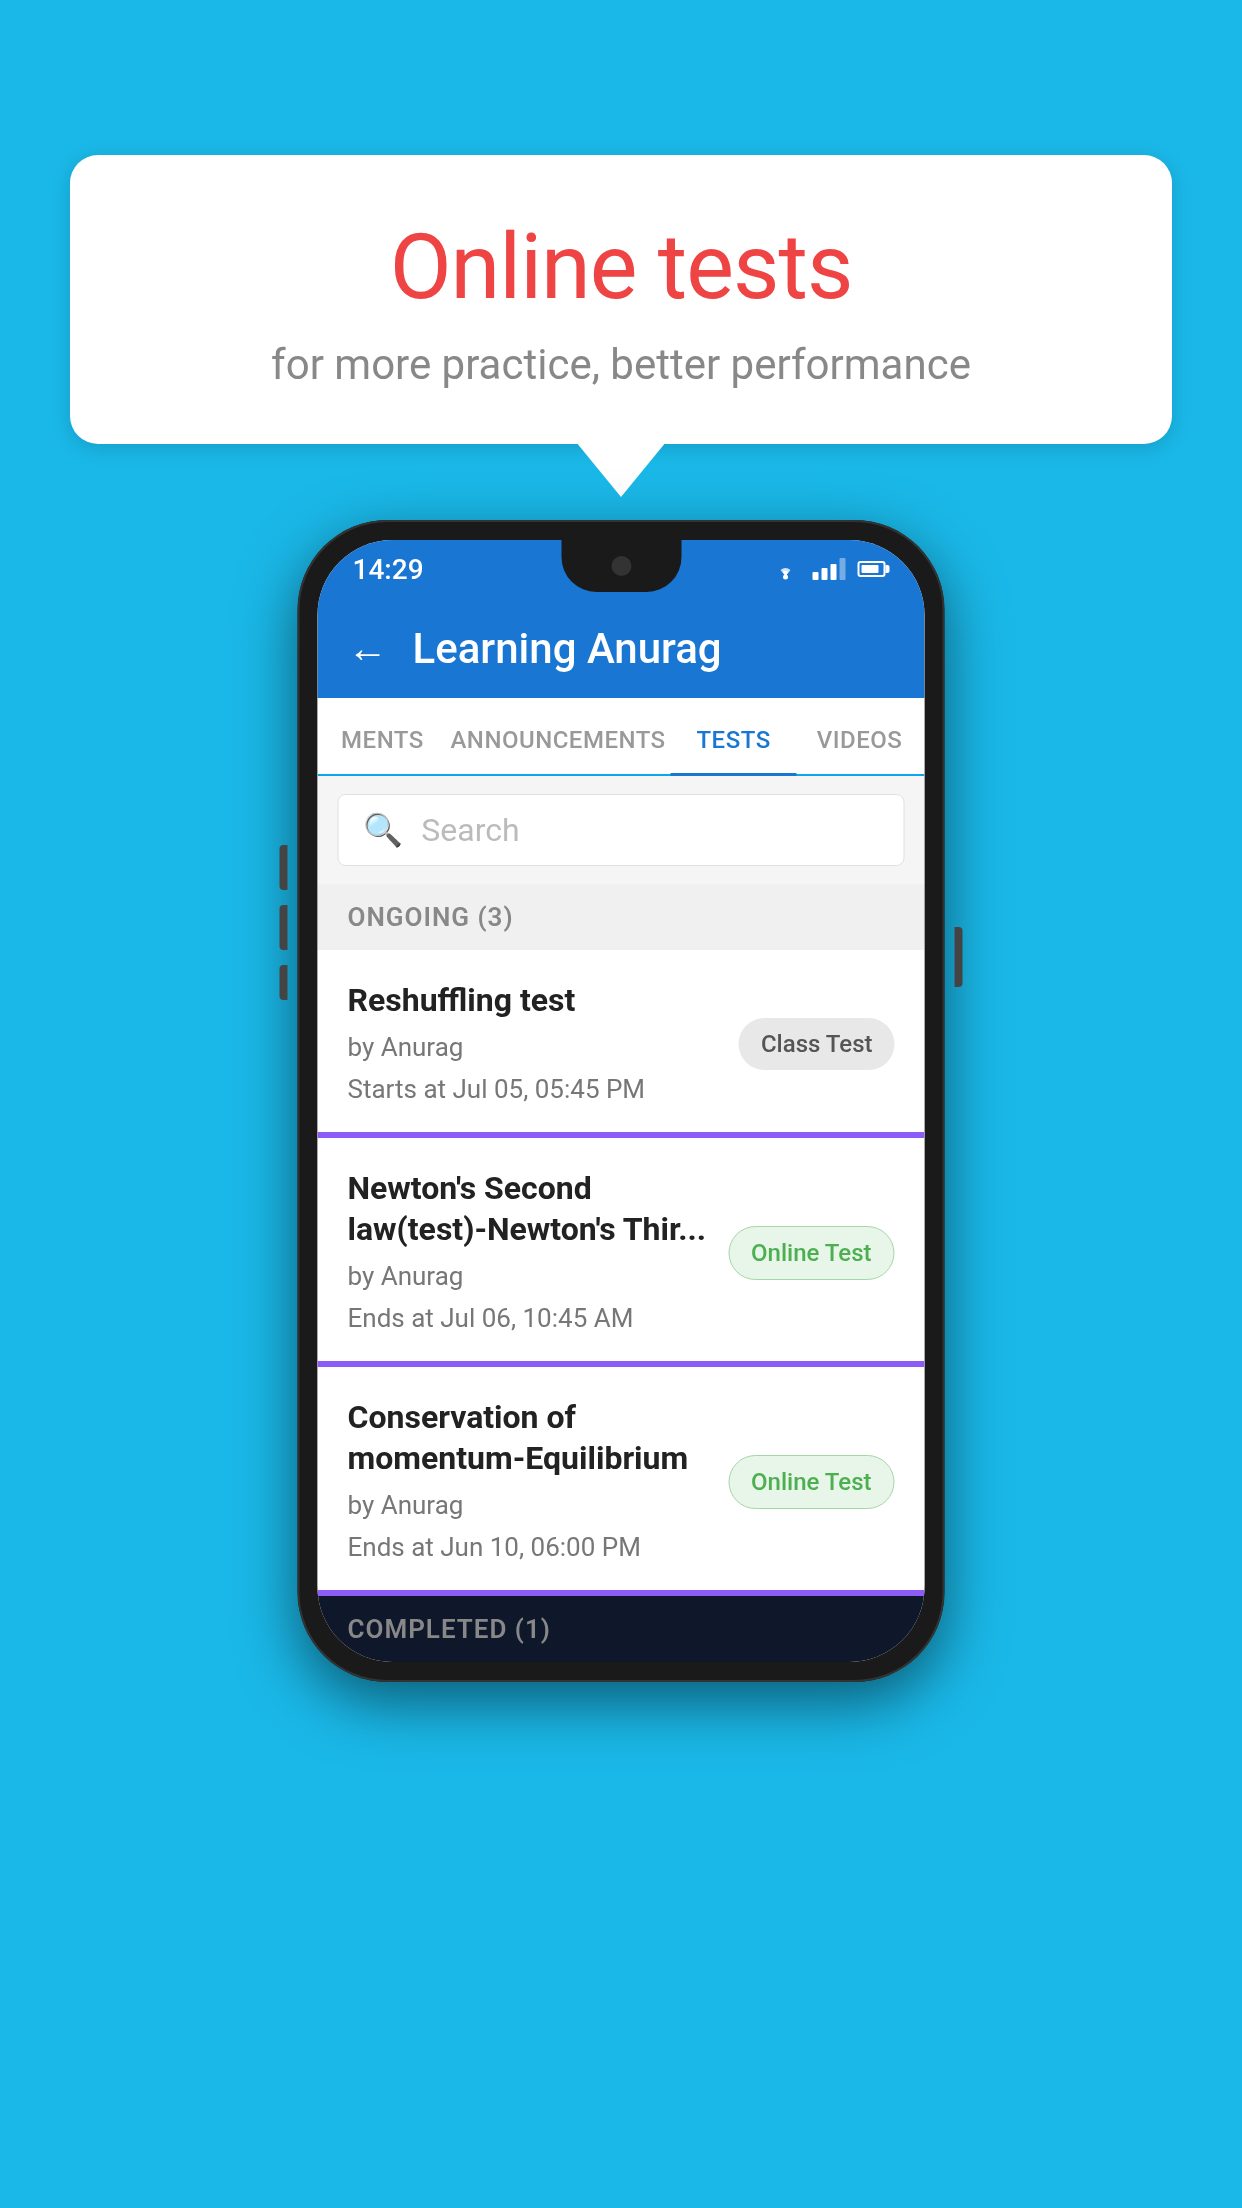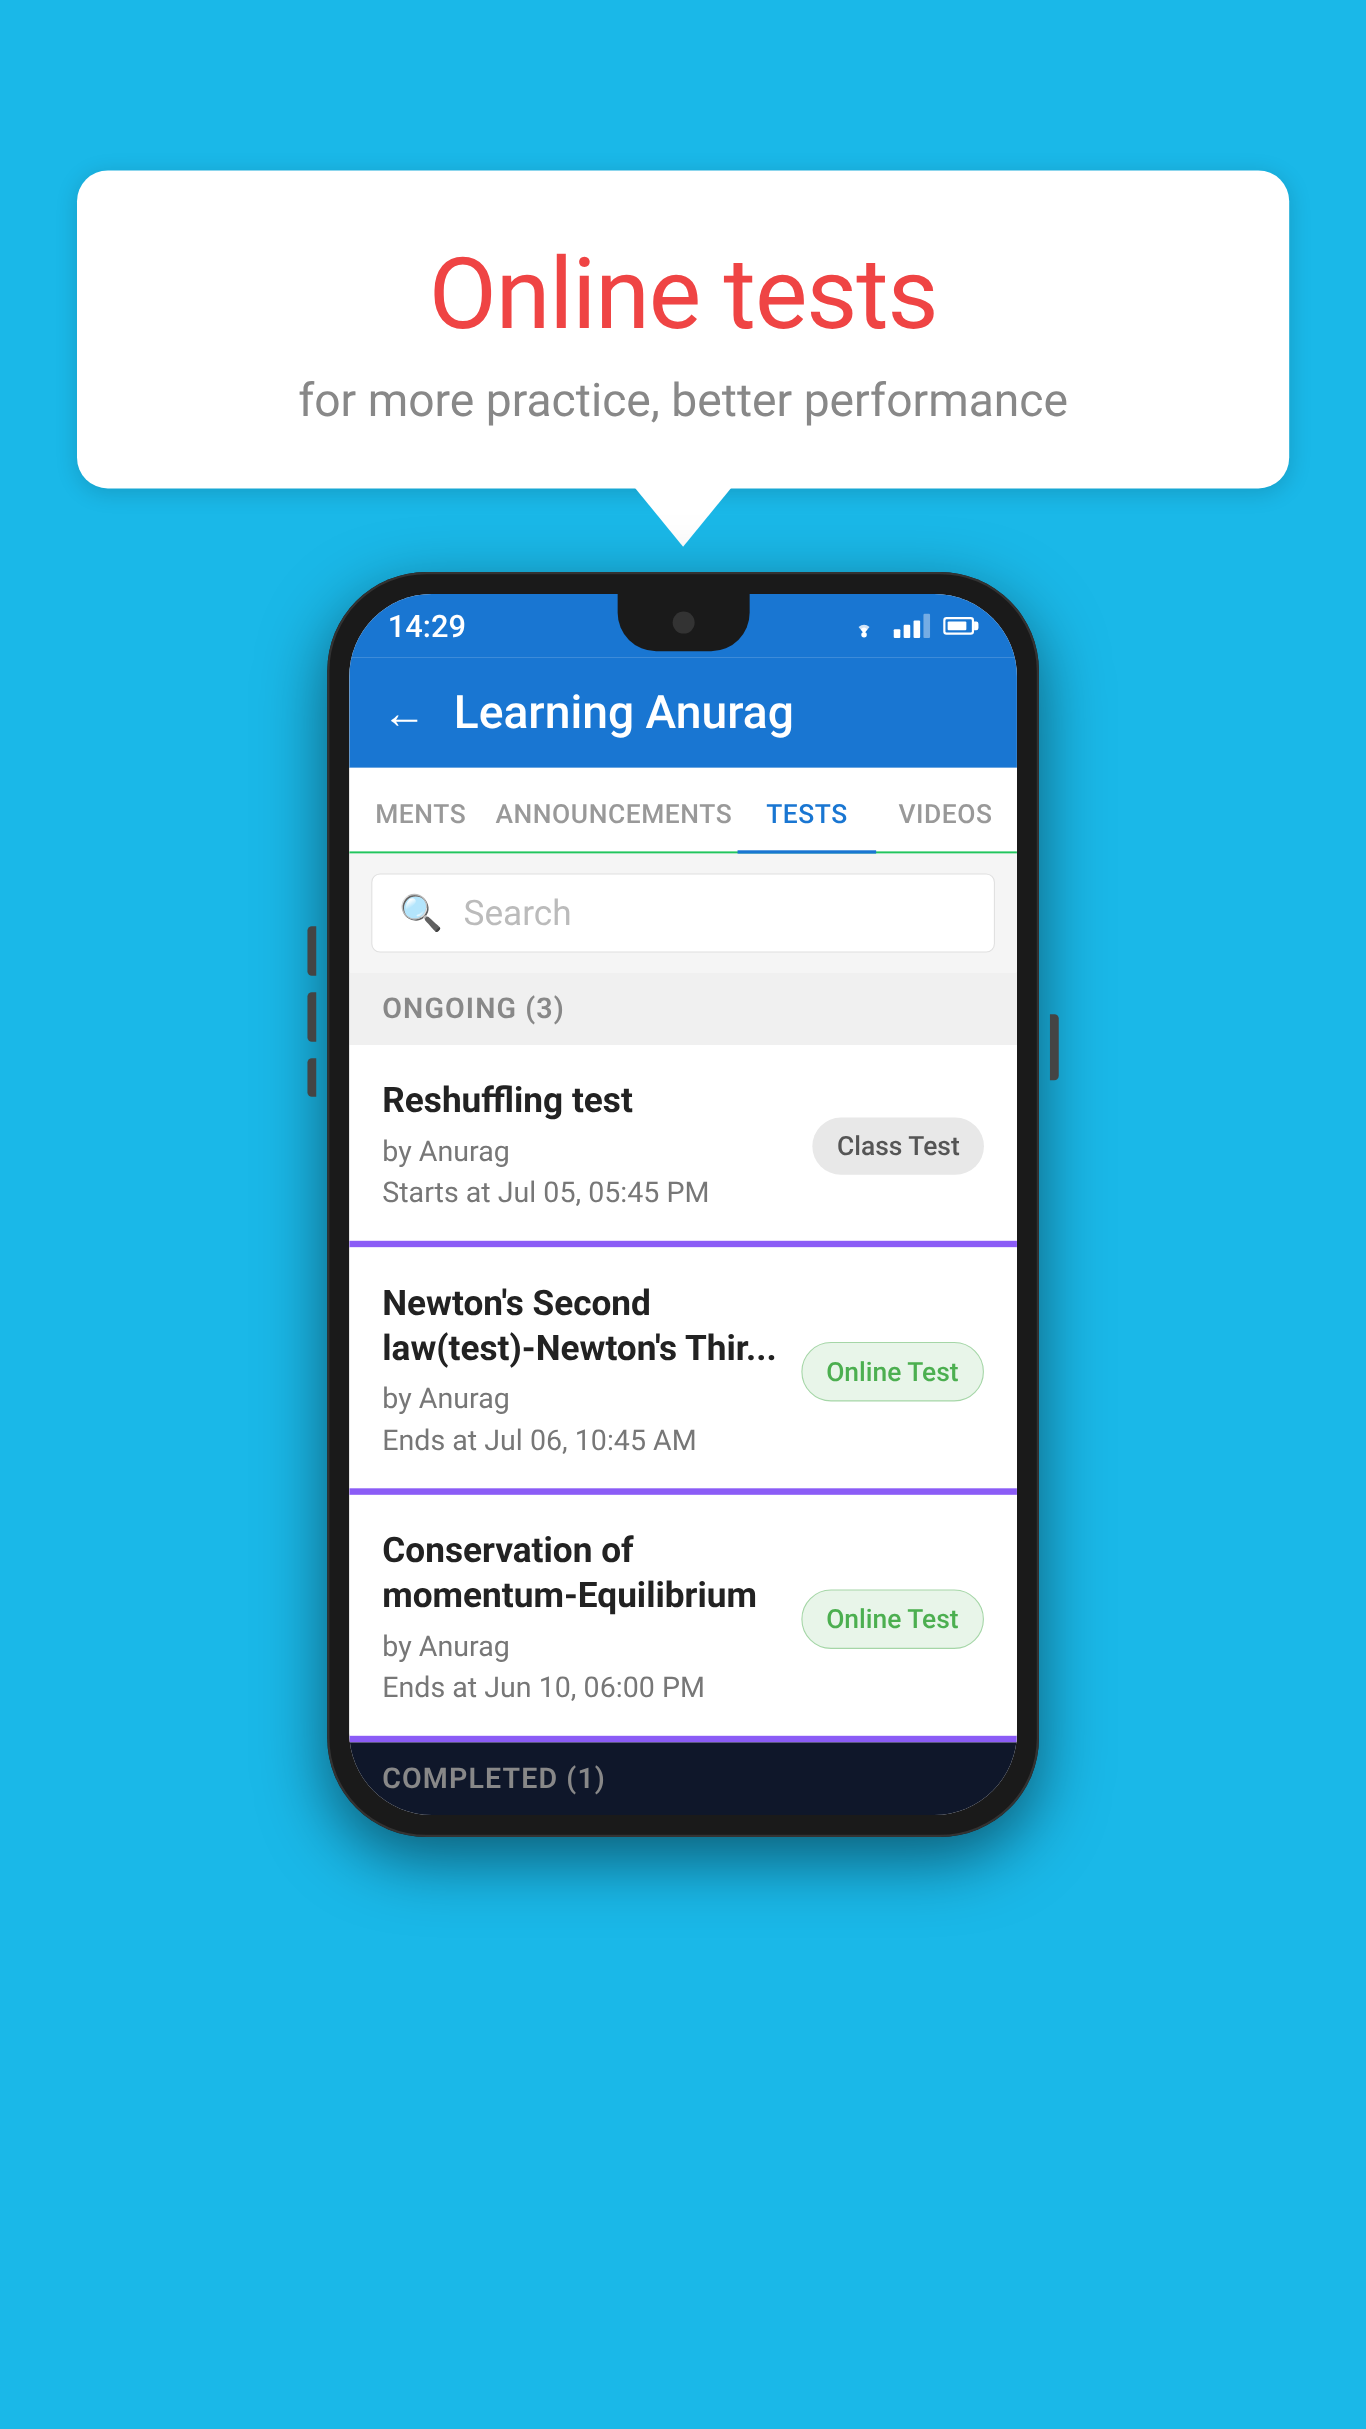--- a/index.html
+++ b/index.html
@@ -145,21 +145,21 @@
     .app-title {
       color: white;
       font-size: 42px;
       font-weight: 500;
     }
 
     
     .tabs-container {
       background: white;
       display: flex;
-      border-bottom: 2px solid #22c55e;
+      border-bottom: 2px solid #0ea5e9;
       padding: 0 2px;
     }
 
     .tab {
       flex: 1;
       padding: 28px 5px 20px;
       text-align: center;
       font-size: 24px;
       font-weight: 500;
       color: #999;
@@ -247,20 +247,21 @@
 
     .test-by {
       font-size: 26px;
       color: #777;
       margin-bottom: 8px;
     }
 
     .test-time {
       font-size: 26px;
       color: #777;
+      margin-top: 12px;
     }
 
     .test-badge {
       flex-shrink: 0;
       padding: 12px 22px;
       border-radius: 50px;
       font-size: 24px;
       font-weight: 500;
       margin-top: 5px;
     }

